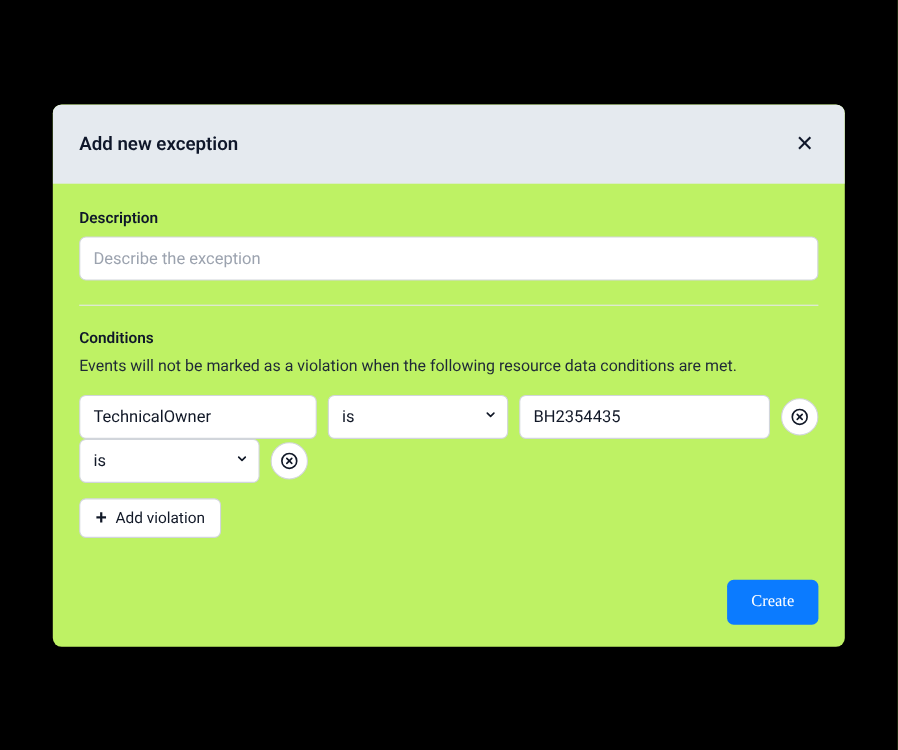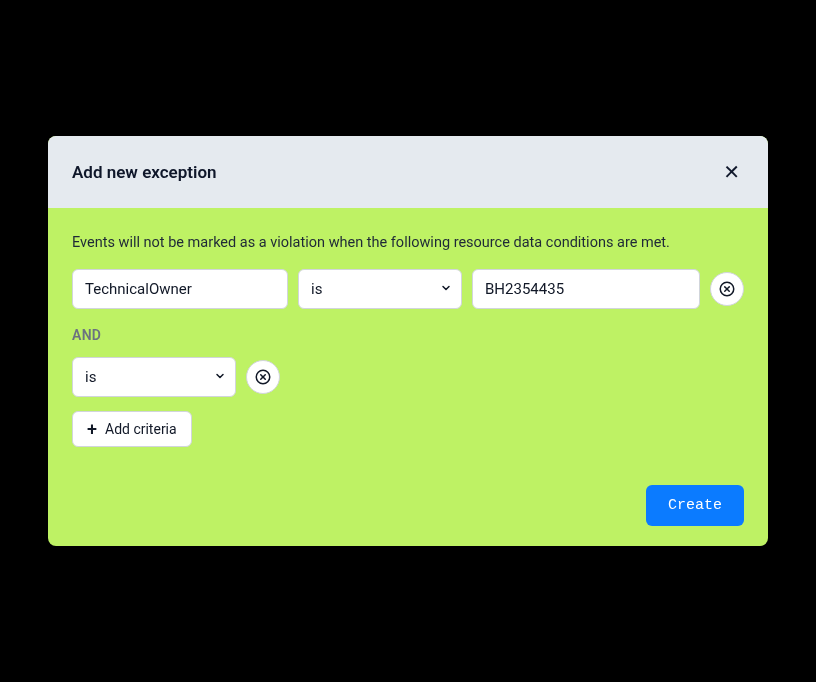--- a/index.html
+++ b/index.html
@@ -148,40 +148,45 @@
   }
   .primary-btn {
     background: #0b7bff;
     color: #fff;
     border: none;
     border-radius: 6px;
     padding: 12px 22px;
     font-size: 15px;
     font-weight: 500;
     cursor: pointer;
-    font-family: Liberation Mono, monospace;
+    font-family: Liberation Serif, serif;
   }
 </style>
 </head>
 <body>
 
 <div class="stage">
   <div class="modal">
 
     <div class="modal-header">
       <div class="modal-title">Add new exception</div>
       <button class="close-btn" aria-label="Close">
         <span>✕</span>
       </button>
     </div>
 
     <div class="modal-body">
 
+      <div class="section border-b">
+        <div class="label">Description</div>
+        <input type="text" class="text-input" placeholder="Describe the exception" style="">
+      </div>
 
       <div class="section" style="padding-bottom:0;">
+        <div class="label">Conditions</div>
         <div class="subtext">Events will not be marked as a violation when the following resource data conditions are met.</div>
 
         
         <div class="condition-row">
           <div class="field-key">
             <input type="text" class="text-input" value="TechnicalOwner" style="">
           </div>
           <div class="field-op">
             <select class="select-like">
               <option>is</option>
@@ -197,21 +202,20 @@
           </div>
           <button class="circle-btn" aria-label="Remove">
             <svg width="18" height="18" viewBox="0 0 24 24" fill="none" stroke="#111827" stroke-width="2" stroke-linecap="round" stroke-linejoin="round">
               <circle cx="12" cy="12" r="9"></circle>
               <line x1="9" y1="9" x2="15" y2="15"></line>
               <line x1="15" y1="9" x2="9" y2="15"></line>
             </svg>
           </button>
         </div>
 
-        <div class="and-label">AND</div>
 
         
         <div class="condition-row">
           <div class="field-op">
             <select class="select-like">
               <option>is</option>
             </select>
             <span class="chevron">
               <svg width="12" height="12" viewBox="0 0 24 24" fill="none" stroke="#111827" stroke-width="3" stroke-linecap="round" stroke-linejoin="round">
                   <polyline points="6 9 12 15 18 9"></polyline>
@@ -222,21 +226,21 @@
             <svg width="18" height="18" viewBox="0 0 24 24" fill="none" stroke="#111827" stroke-width="2" stroke-linecap="round" stroke-linejoin="round">
               <circle cx="12" cy="12" r="9"></circle>
               <line x1="9" y1="9" x2="15" y2="15"></line>
               <line x1="15" y1="9" x2="9" y2="15"></line>
             </svg>
           </button>
         </div>
 
         <button class="add-criteria">
           <span class="plus">+</span>
-          <span>Add criteria</span>
+          <span>Add violation</span>
         </button>
 
       </div>
 
       <div class="modal-footer">
         <button class="primary-btn">
           <span>Create</span>
         </button>
       </div>
 

